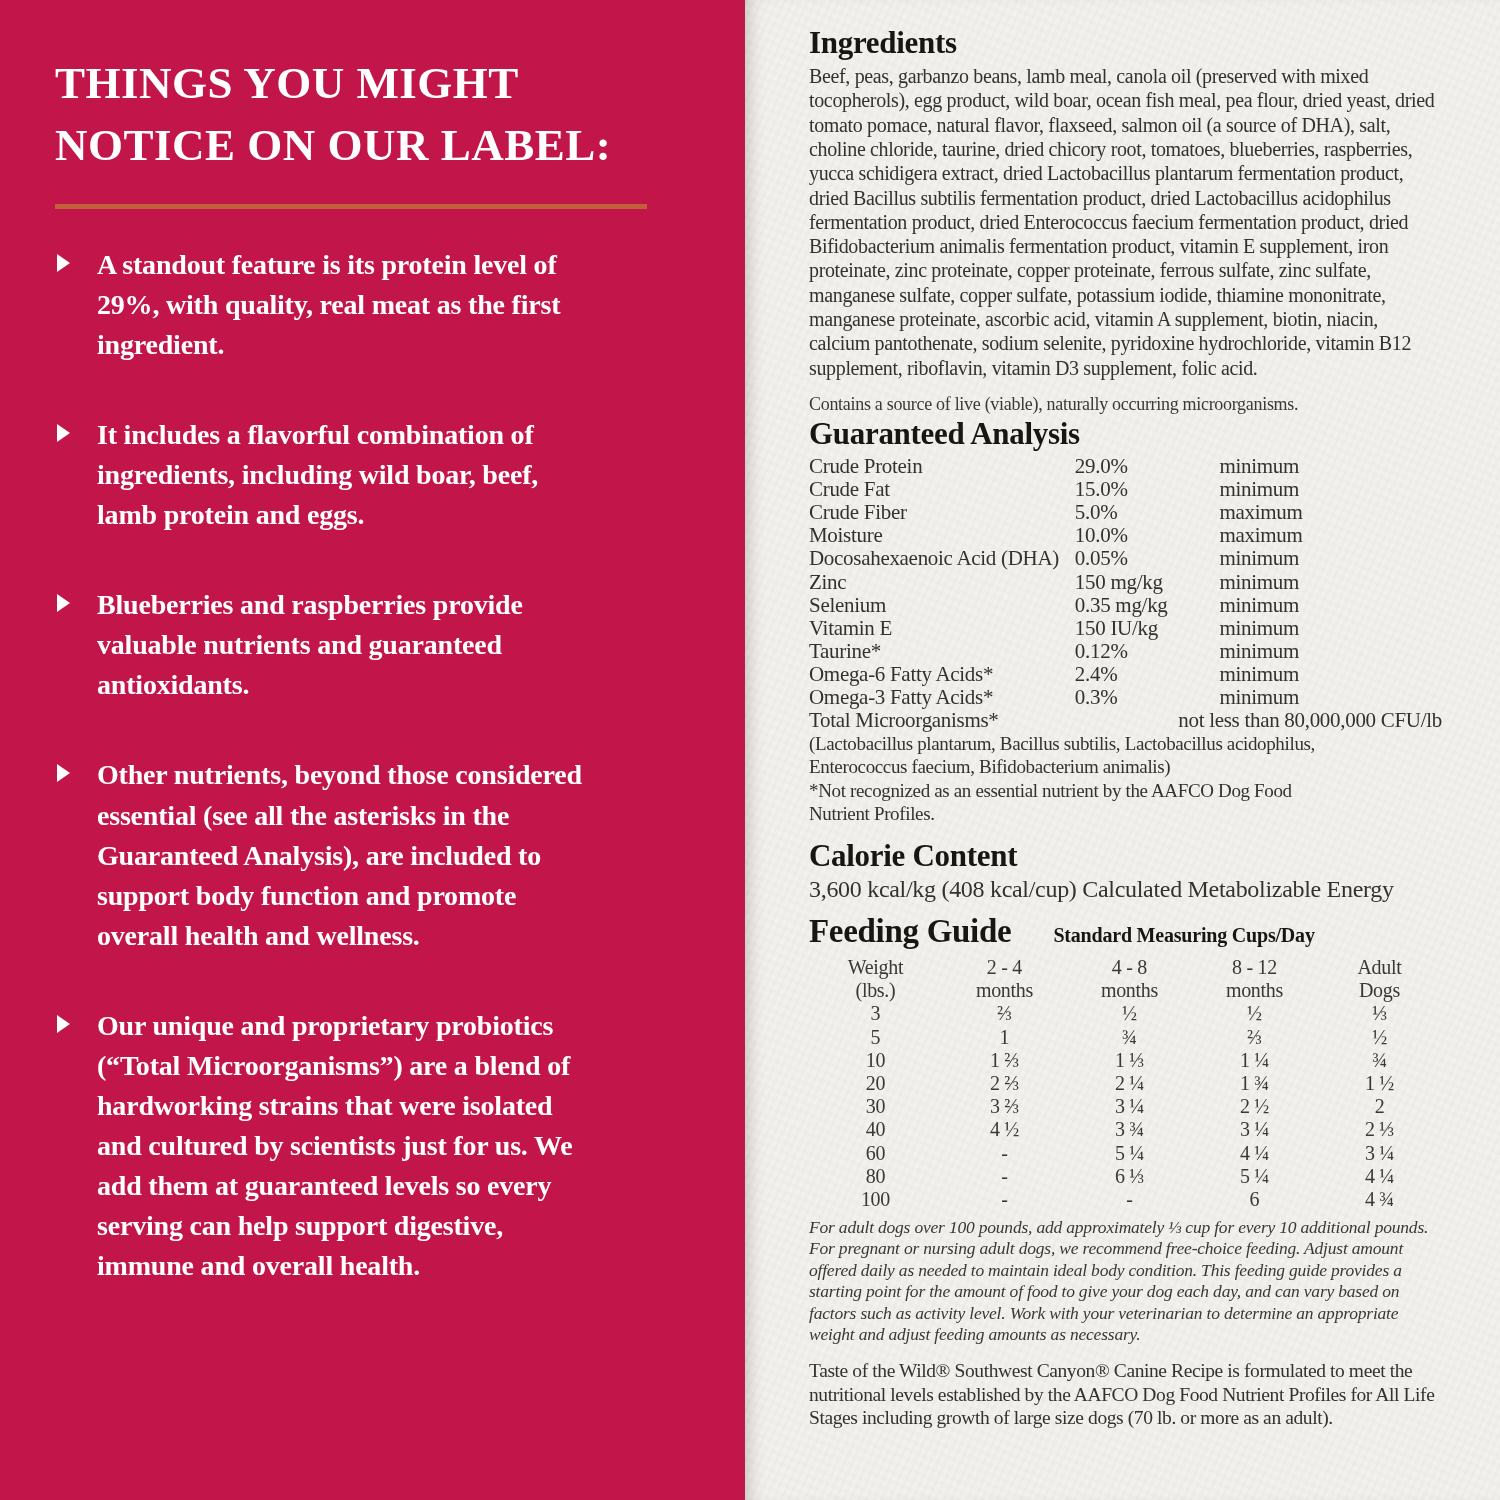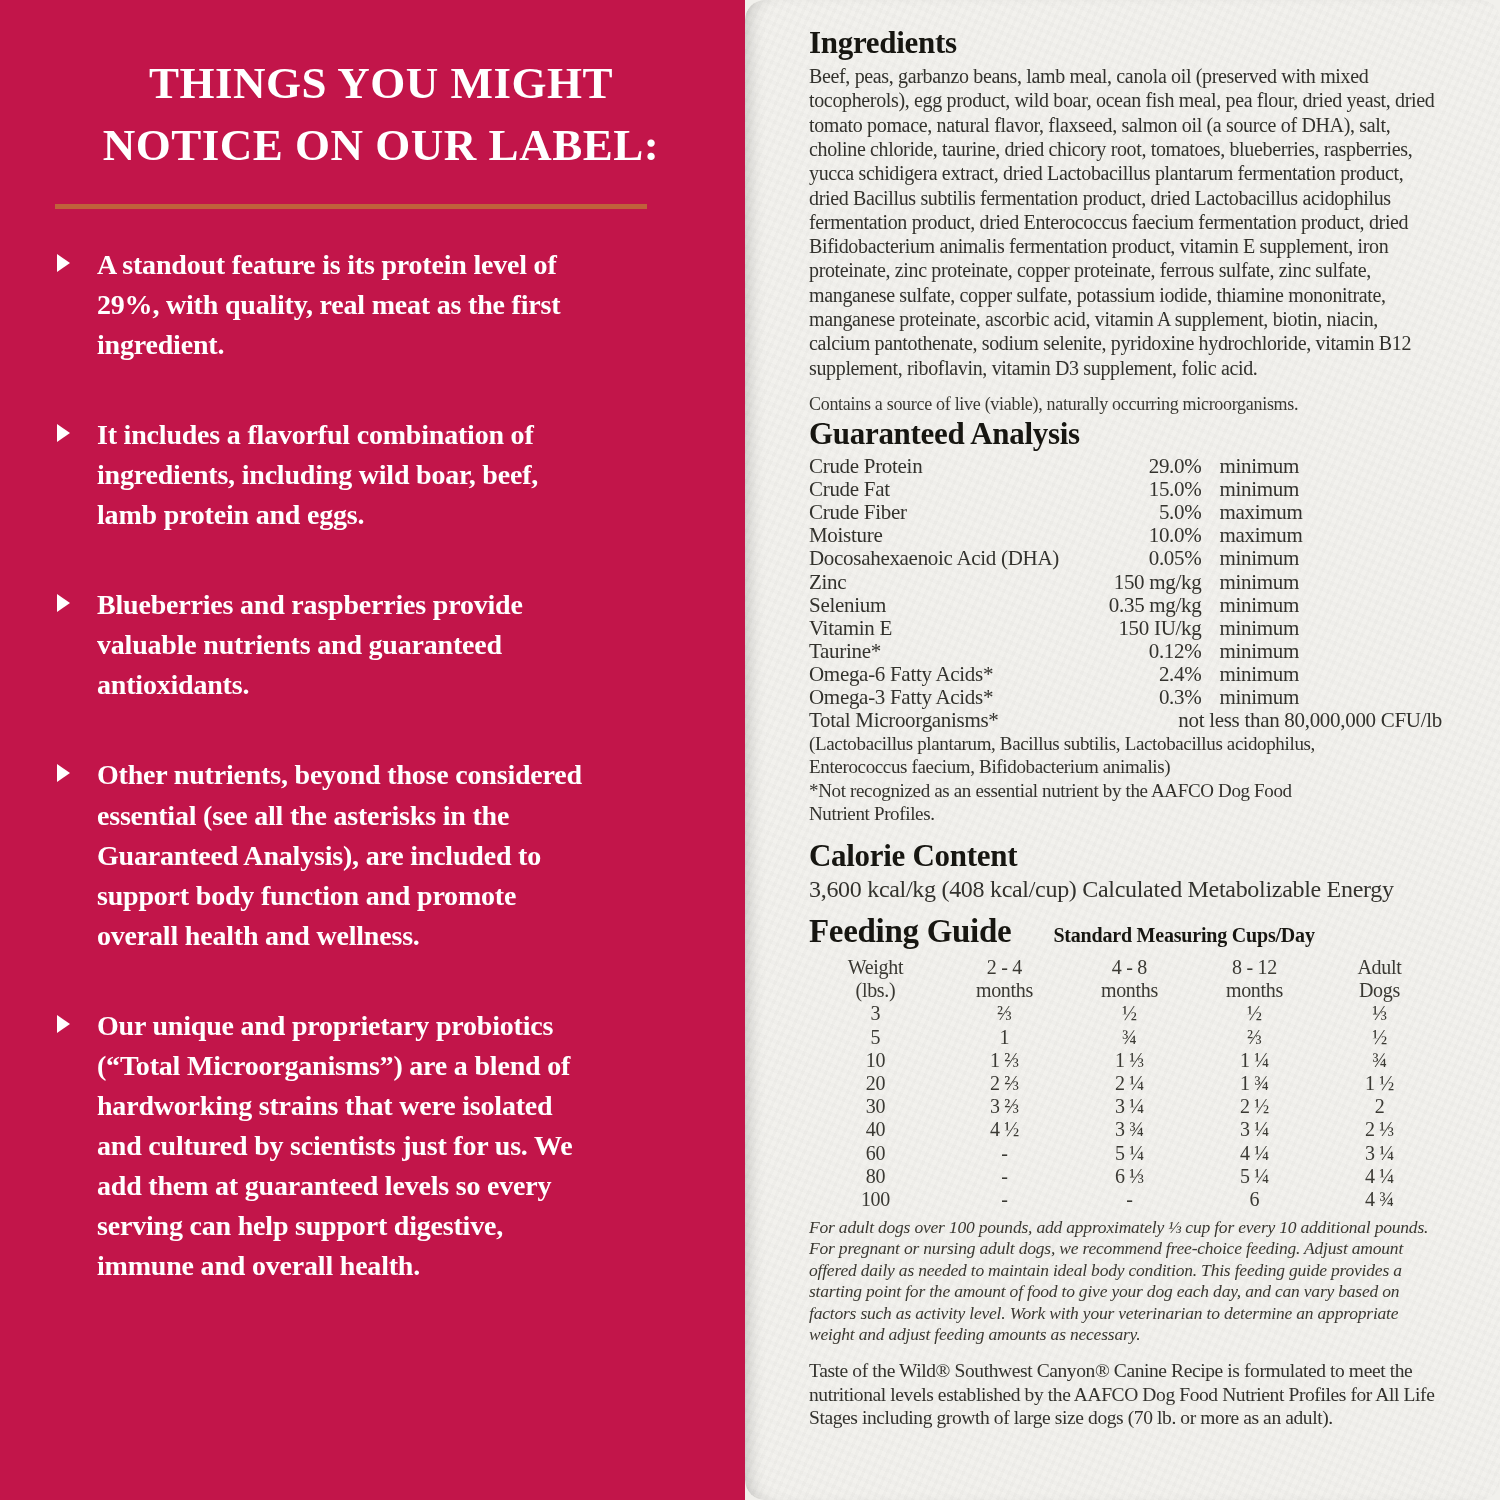--- a/index.html
+++ b/index.html
@@ -13,21 +13,21 @@
   
   .left-panel{
     position:absolute;left:0;top:0;width:745px;height:1500px;
     background:#c2154a;
     color:#ffffff;
     box-sizing:border-box;
     padding:52px 38px 0 55px;
   }
   .left-title{
     font-size:45px;font-weight:bold;line-height:1.38;
-    letter-spacing:.5px;white-space:pre-line;margin:0 0 28px 0;text-align:center;
+    letter-spacing:.5px;white-space:pre-line;margin:0 0 28px 0;
   }
   .divider{width:592px;height:5px;background:#c0613b;border:none;margin:0 0 36px 0;}
   .bullet-list{list-style:none;margin:24px 0 0 0;padding:0;}
   .bullet-item{
     position:relative;margin:0 0 50px 0;padding-left:42px;
     font-size:28px;font-weight:bold;line-height:1.43;
     white-space:pre-line;letter-spacing:-.2px;
   }
   .tri{
     position:absolute;left:2px;top:9px;width:0;height:0;
@@ -40,42 +40,41 @@
   .right-panel{
     position:absolute;left:745px;top:0;width:755px;height:1500px;
     background:
       repeating-linear-gradient(115deg, rgba(0,0,0,0.016) 0 3px, rgba(255,255,255,0.028) 3px 7px),
       repeating-linear-gradient(23deg, rgba(0,0,0,0.013) 0 4px, rgba(255,255,255,0.02) 4px 9px),
       #f2f1ed;
     box-shadow:inset 14px 0 18px -12px rgba(0,0,0,0.22);
     color:#2c2b27;
     box-sizing:border-box;
     padding:26px 58px 0 64px;
-    border-radius:20px;
   }
   .h-big{
     font-size:31px;font-weight:bold;color:#171611;margin:0;
     letter-spacing:-.3px;line-height:1.1;
   }
   .ingredients-text{
     font-size:20px;line-height:1.215;letter-spacing:-.35px;
     margin:4px 0 0 0;text-align:left;color:#33322d;
   }
   .contains-note{
     font-size:18px;letter-spacing:-.3px;margin:14px 0 2px 0;color:#3a3933;
   }
   .ga-table{
     width:100%;border-collapse:collapse;margin-top:4px;
   }
   .ga-table td{
     font-size:21px;letter-spacing:-.3px;padding:0;line-height:1.1;
     color:#33322d;
   }
   .ga-table td:nth-child(1){width:42%;text-align:left;}
-  .ga-table td:nth-child(2){width:20%;text-align:right;}
+  .ga-table td:nth-child(2){width:20%;text-align:left;}
   .ga-table td:nth-child(3){width:38%;text-align:left;padding-left:18px;}
   .ga-total-row{
     display:flex;justify-content:space-between;
     font-size:21px;letter-spacing:-.3px;line-height:1.1;color:#33322d;gap:18px;
   }
   .ga-note,.ga-footnote{
     font-size:19px;letter-spacing:-.35px;line-height:1.2;margin:1px 0 0 0;
     white-space:pre-line;color:#33322d;
   }
   .section{margin-top:14px;}

